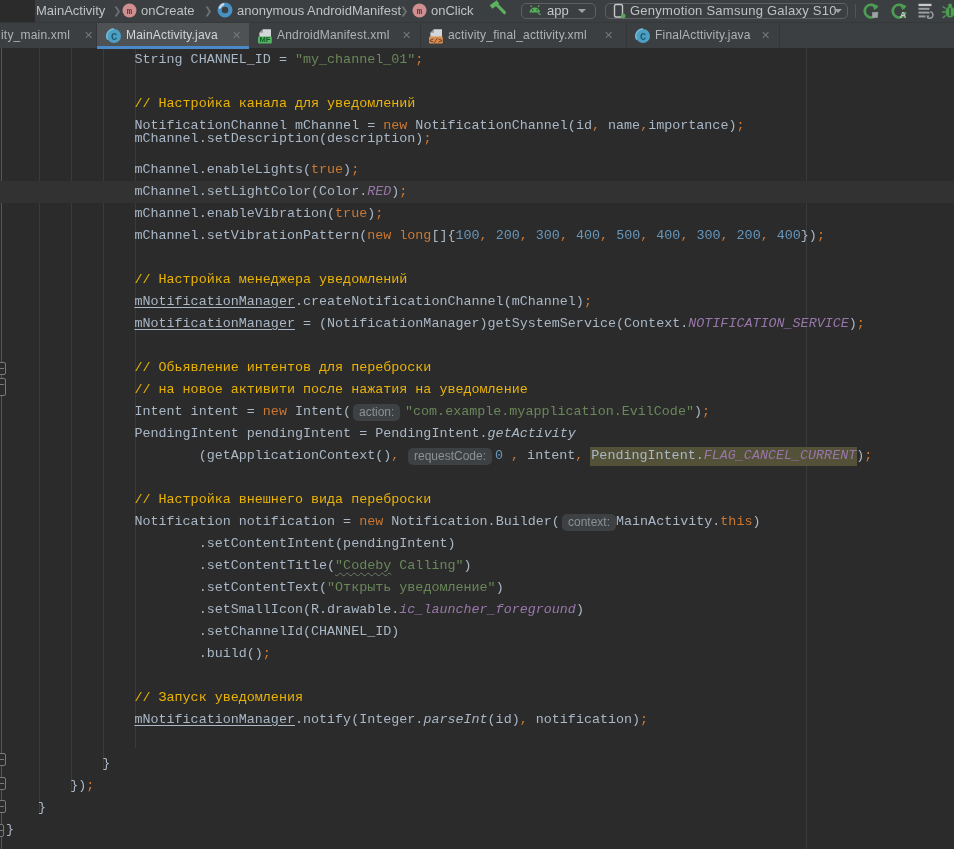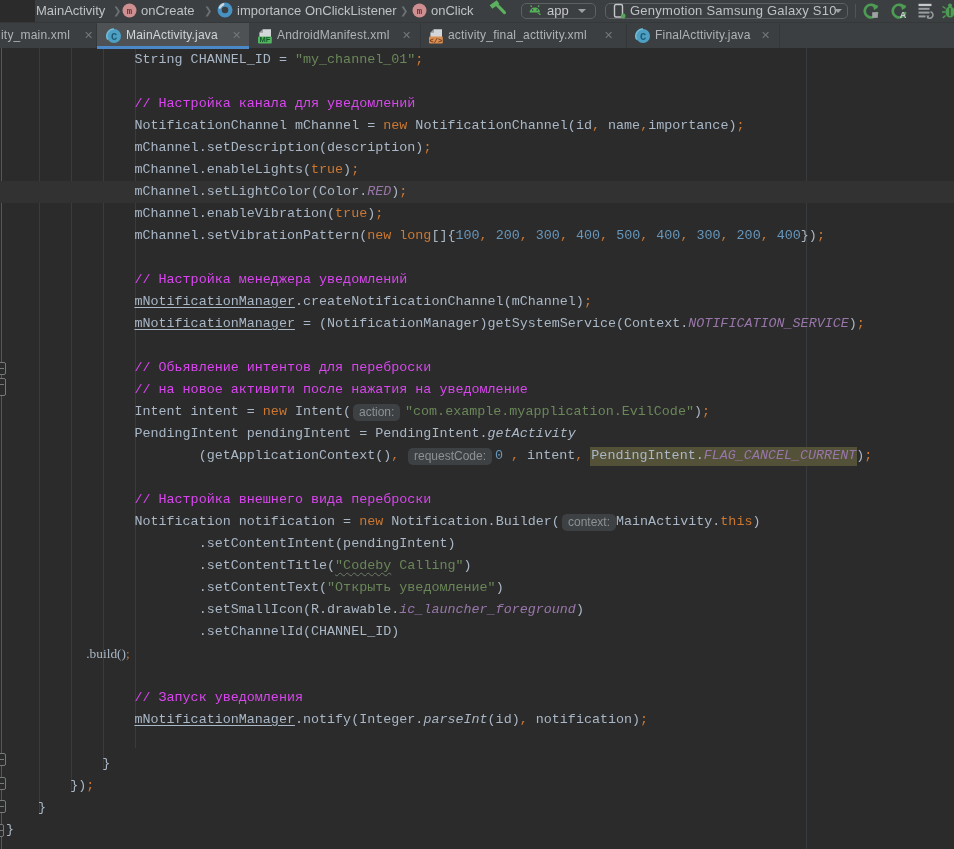--- a/index.html
+++ b/index.html
@@ -10,21 +10,21 @@
 .bc{position:absolute;top:0;height:22px;line-height:22px;font-size:13px;color:#bfc2c4;white-space:nowrap;}
 .chev{position:absolute;top:0;height:22px;line-height:21px;font-size:10px;color:#6b7174;}
 .tabtext{position:absolute;top:0;height:26px;line-height:25px;font-size:12px;letter-spacing:0.2px;color:#b0b3b5;white-space:nowrap;}
 .tx{position:absolute;top:0;height:26px;line-height:25px;font-size:11px;color:#74787a;}
 .sep{position:absolute;top:1px;height:24px;width:1px;background:#34373a;}
 .ln{position:absolute;left:6px;height:22px;line-height:22px;font-family:"Liberation Mono",monospace;font-size:13.39px;color:#a9b7c6;white-space:pre;}
 .seg{position:absolute;height:22px;line-height:22px;font-family:"Liberation Mono",monospace;font-size:13.39px;color:#a9b7c6;white-space:pre;}
 .chip{position:absolute;font-family:"Liberation Sans",sans-serif;font-size:12px;color:#8c9193;background:#3d4144;border-radius:5px;height:17px;line-height:16px;padding:0 6px;box-sizing:border-box;}
 .k{color:#cc7832;}
 .s{color:#6a8759;}
-.c{color:#d946ef;}
+.c{color:#eab308;}
 .n{color:#6897bb;}
 .f{color:#9876aa;font-style:italic;}
 .i{font-style:italic;}
 .u{text-decoration:underline;text-underline-offset:2px;}
 .w{text-decoration:underline wavy #6d7a68;text-underline-offset:3px;text-decoration-thickness:1px;}
 .guide{position:absolute;width:1px;background:#393b3d;}
 .fold{position:absolute;left:-3px;width:9px;height:13px;border:1px solid #757b7d;border-radius:2px;box-sizing:border-box;background:#2b2b2b;}
 .fold::after{content:"";position:absolute;left:1px;top:4.5px;width:5px;height:1px;background:#757b7d;}
 svg{display:block;}
 </style>
@@ -42,21 +42,21 @@
   <div class="fold" style="top:314px;"></div>
   <div class="fold" style="top:330px;height:18px;"></div>
   <div class="fold" style="top:705px;"></div>
   <div class="fold" style="top:729px;"></div>
   <div class="fold" style="top:752px;"></div>
   <div class="fold" style="top:776px;width:7px;"></div>
 
   <div class="ln" style="top:1px;">                String CHANNEL_ID = <span class="s">"my_channel_01"</span><span class="k">;</span></div>
   <div class="ln" style="top:45px;"><span class="c">                // Настройка канала для уведомлений</span></div>
   <div class="ln" style="top:67px;">                NotificationChannel mChannel = <span class="k">new</span> NotificationChannel(id<span class="k">,</span> name<span class="k">,</span>importance)<span class="k">;</span></div>
-  <div class="ln" style="top:89px;">                mChannel.setDescription(description)<span class="k">;</span></div>
+  <div class="ln" style="top:80px;">                mChannel.setDescription(description)<span class="k">;</span></div>
   <div class="ln" style="top:111px;">                mChannel.enableLights(<span class="k">true</span>)<span class="k">;</span></div>
   <div class="ln" style="top:133px;">                mChannel.setLightColor(Color.<span class="f">RED</span>)<span class="k">;</span></div>
   <div class="ln" style="top:155px;">                mChannel.enableVibration(<span class="k">true</span>)<span class="k">;</span></div>
   <div class="ln" style="top:177px;">                mChannel.setVibrationPattern(<span class="k">new long</span>[]{<span class="n">100</span><span class="k">,</span> <span class="n">200</span><span class="k">,</span> <span class="n">300</span><span class="k">,</span> <span class="n">400</span><span class="k">,</span> <span class="n">500</span><span class="k">,</span> <span class="n">400</span><span class="k">,</span> <span class="n">300</span><span class="k">,</span> <span class="n">200</span><span class="k">,</span> <span class="n">400</span>})<span class="k">;</span></div>
   <div class="ln" style="top:221px;"><span class="c">                // Настройка менеджера уведомлений</span></div>
   <div class="ln" style="top:243px;">                <span class="u">mNotificationManager</span>.createNotificationChannel(mChannel)<span class="k">;</span></div>
   <div class="ln" style="top:265px;">                <span class="u">mNotificationManager</span> = (NotificationManager)getSystemService(Context.<span class="f">NOTIFICATION_SERVICE</span>)<span class="k">;</span></div>
   <div class="ln" style="top:309px;"><span class="c">                // Обьявление интентов для переброски</span></div>
   <div class="ln" style="top:331px;"><span class="c">                // на новое активити после нажатия на уведомление</span></div>
   <div class="ln" style="top:353px;">                Intent intent = <span class="k">new</span> Intent(</div>
@@ -68,42 +68,42 @@
   <div class="seg" style="left:495px;top:397px;"><span class="n">0</span> <span class="k">,</span> intent<span class="k">,</span> PendingIntent.<span class="f">FLAG_CANCEL_CURRENT</span>)<span class="k">;</span></div>
   <div class="ln" style="top:441px;"><span class="c">                // Настройка внешнего вида переброски</span></div>
   <div class="ln" style="top:463px;">                Notification notification = <span class="k">new</span> Notification.Builder(</div>
   <div class="chip" style="left:562px;top:466px;">context:</div>
   <div class="seg" style="left:616px;top:463px;">MainActivity.<span class="k">this</span>)</div>
   <div class="ln" style="top:485px;">                        .setContentIntent(pendingIntent)</div>
   <div class="ln" style="top:507px;">                        .setContentTitle(<span class="s w">"Codeby</span><span class="s"> Calling"</span>)</div>
   <div class="ln" style="top:529px;">                        .setContentText(<span class="s">"Открыть уведомление"</span>)</div>
   <div class="ln" style="top:551px;">                        .setSmallIcon(R.drawable.<span class="f">ic_launcher_foreground</span>)</div>
   <div class="ln" style="top:573px;">                        .setChannelId(CHANNEL_ID)</div>
-  <div class="ln" style="top:595px;font-family:Liberation Serif, serif;">                        .build()<span class="k">;</span></div>
+  <div class="ln" style="top:595px;">                        .build()<span class="k">;</span></div>
   <div class="ln" style="top:639px;"><span class="c">                // Запуск уведомления</span></div>
   <div class="ln" style="top:661px;">                <span class="u">mNotificationManager</span>.notify(Integer.<span class="i">parseInt</span>(id)<span class="k">,</span> notification)<span class="k">;</span></div>
   <div class="ln" style="top:705px;">            }</div>
   <div class="ln" style="top:727px;">        })<span class="k">;</span></div>
   <div class="ln" style="top:749px;">    }</div>
   <div class="ln" style="top:771px;">}</div>
 </div>
 <div id="toolbar">
   <div class="bc" style="left:1px;">MainActivity</div>
   <div class="chev" style="left:78px;">❯</div>
   <svg style="position:absolute;left:87px;top:3px;" width="15" height="15" viewBox="0 0 15 15">
       <circle cx="7.5" cy="7.5" r="7" fill="#cf8e8f"></circle>
       <text x="7.5" y="11" font-size="9" font-family="Liberation Mono" font-weight="bold" fill="#64373b" text-anchor="middle">m</text>
     </svg>
   <div class="bc" style="left:106px;">onCreate</div>
   <div class="chev" style="left:169px;">❯</div>
   <svg style="position:absolute;left:182px;top:2px;" width="16" height="16" viewBox="0 0 16 16">
       <circle cx="8" cy="8" r="5.4" fill="none" stroke="#4792c2" stroke-width="4.2"></circle>
       <path d="M6.2 2.3 A6 6 0 0 0 2.9 5.6" fill="none" stroke="#d0d9de" stroke-width="2.4" stroke-linecap="round"></path>
     </svg>
-  <div class="bc" style="left:202px;">importance OnClickListener</div>
+  <div class="bc" style="left:202px;">anonymous AndroidManifest</div>
   <div class="chev" style="left:365px;">❯</div>
   <svg style="position:absolute;left:377px;top:3px;" width="15" height="15" viewBox="0 0 15 15">
       <circle cx="7.5" cy="7.5" r="7" fill="#cf8e8f"></circle>
       <text x="7.5" y="11" font-size="9" font-family="Liberation Mono" font-weight="bold" fill="#64373b" text-anchor="middle">m</text>
     </svg>
   <div class="bc" style="left:396px;">onClick</div>
   <svg style="position:absolute;left:453px;top:0;" width="20" height="16" viewBox="0 0 20 16">
       <line x1="3" y1="7" x2="10" y2="2" stroke="#5cb161" stroke-width="4.4"></line>
       <line x1="8.7" y1="4.6" x2="16.5" y2="12.6" stroke="#5cb161" stroke-width="3" stroke-linecap="round"></line>
     </svg>

